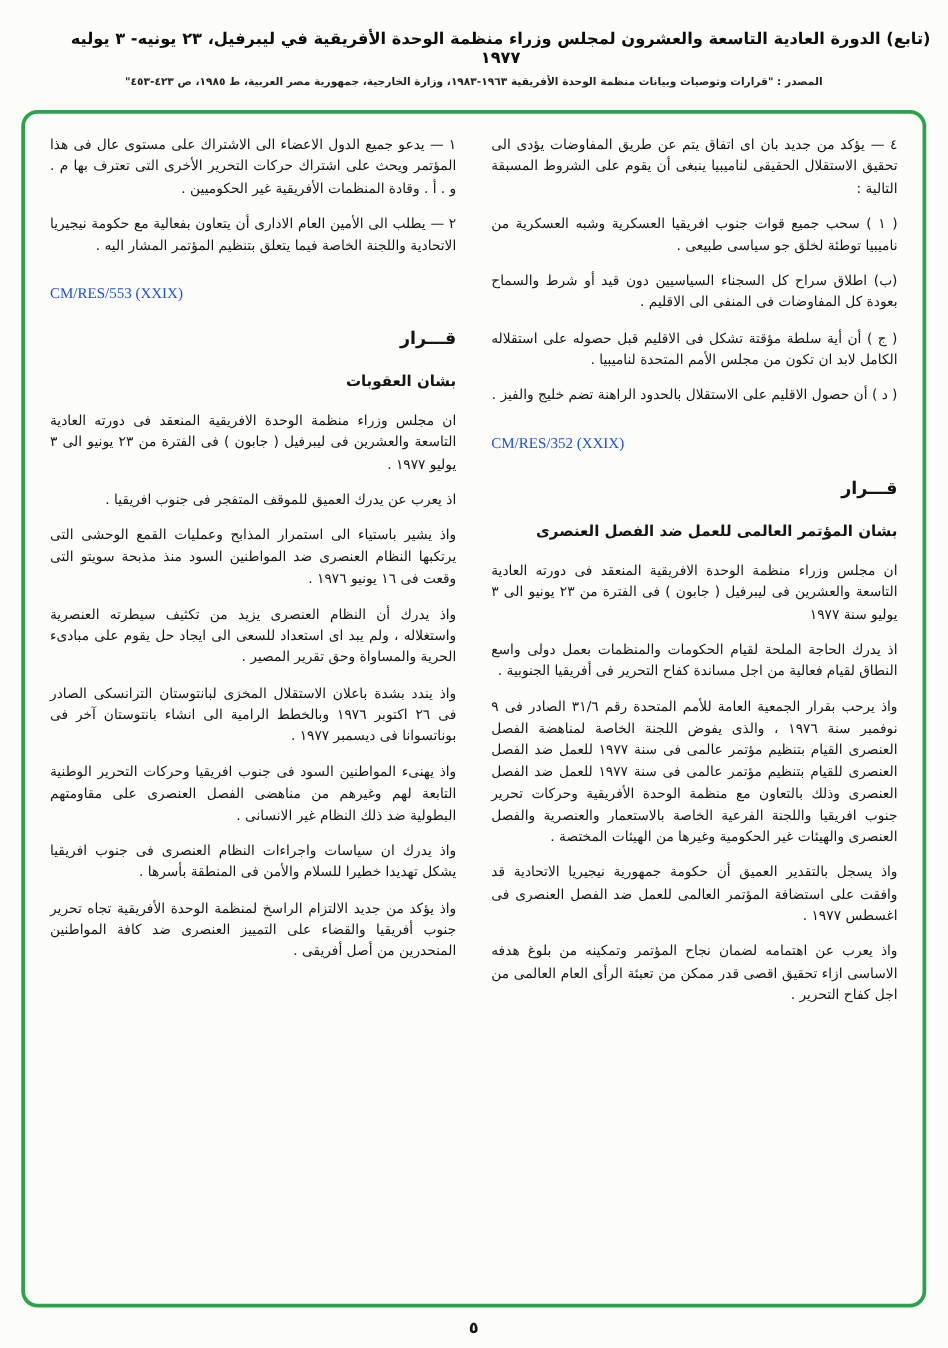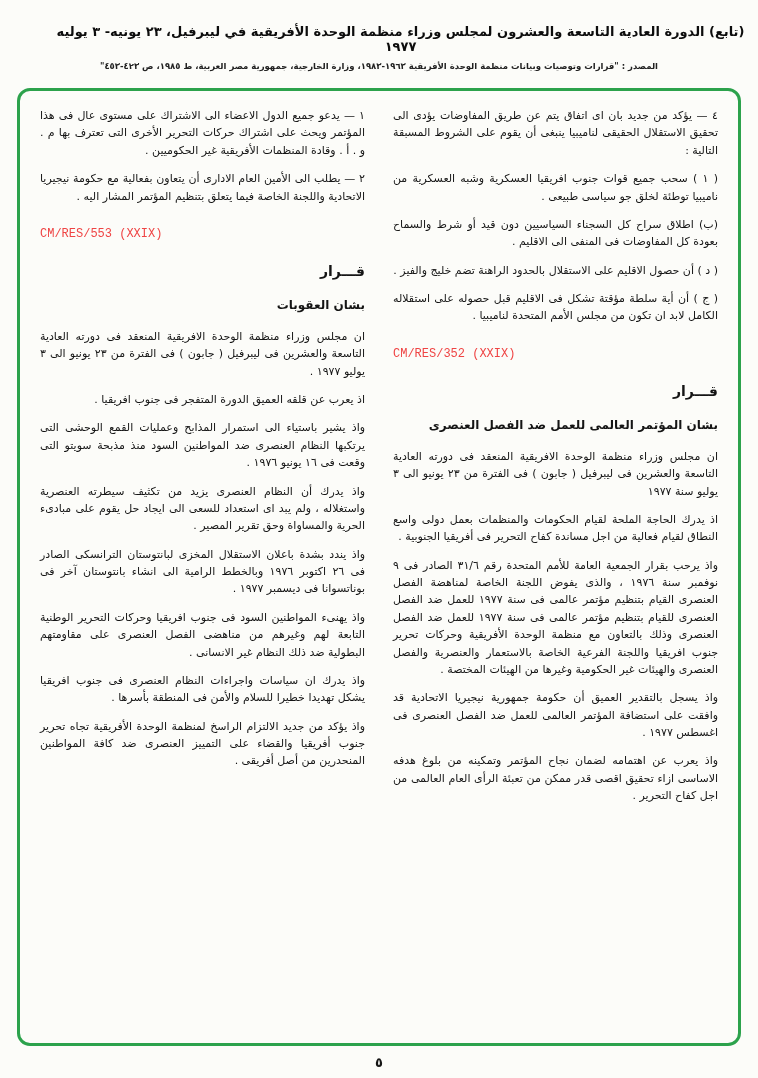--- a/index.html
+++ b/index.html
@@ -27,22 +27,22 @@
   }
   .col {
     flex:1 1 0; min-width:0;
     direction:rtl; text-align:justify;
     font-size:11px; line-height:1.58;
   }
   .para { margin:0 0 11px 0; }
   .lead { font-weight:normal; }
   .ref {
     direction:ltr; text-align:left;
-    font-family:Liberation Mono, monospace;
-    font-size:12px; margin:20px 0 16px 0; color:#ef4444;
+    font-family:Liberation Serif, serif;
+    font-size:12px; margin:20px 0 16px 0; color:#1d4ed8;
   }
   .title {
     text-align:right; font-size:14px; font-weight:bold;
     margin:4px 0 14px 0; letter-spacing:1px;
   }
   .subject {
     font-size:12px; font-weight:bold;
     margin:0 0 13px 0;
   }
   .pagenum {
@@ -59,40 +59,40 @@
     <div class="h1">(تابع) الدورة العادية التاسعة والعشرون لمجلس وزراء منظمة الوحدة الأفريقية في ليبرفيل، ٢٣ يونيه- ٣ يوليه ١٩٧٧</div>
     <div class="h2">المصدر : "قرارات وتوصيات وبيانات منظمة الوحدة الأفريقية ١٩٦٣-١٩٨٣، وزارة الخارجية، جمهورية مصر العربية، ط ١٩٨٥، ص ٤٢٣-٤٥٣"</div>
   </div>
 
   <div class="frame">
 
     <div class="col">
       <p class="para"><b class="lead">٤ — يؤكد من جديد</b> <span>بان اى اتفاق يتم عن طريق المفاوضات يؤدى الى تحقيق الاستقلال الحقيقى لناميبيا ينبغى أن يقوم على الشروط المسبقة التالية :</span></p>
       <p class="para"><b class="lead">( ١ )</b> <span>سحب جميع قوات جنوب افريقيا العسكرية وشبه العسكرية من ناميبيا توطئة لخلق جو سياسى طبيعى .</span></p>
       <p class="para"><b class="lead">(ب)</b> <span>اطلاق سراح كل السجناء السياسيين دون قيد أو شرط والسماح بعودة كل المفاوضات فى المنفى الى الاقليم .</span></p>
+      <p class="para"><b class="lead">( ج )</b> <span>أن أية سلطة مؤقتة تشكل فى الاقليم قبل حصوله على استقلاله الكامل لابد ان تكون من مجلس الأمم المتحدة لناميبيا .</span></p>
       <p class="para"><b class="lead">( د )</b> <span>أن حصول الاقليم على الاستقلال بالحدود الراهنة تضم خليج والفيز .</span></p>
-      <p class="para"><b class="lead">( ج )</b> <span>أن أية سلطة مؤقتة تشكل فى الاقليم قبل حصوله على استقلاله الكامل لابد ان تكون من مجلس الأمم المتحدة لناميبيا .</span></p>
       <p class="ref">CM/RES/352 (XXIX)</p>
       <h3 class="title">قـــرار</h3>
       <h4 class="subject">بشان المؤتمر العالمى للعمل ضد الفصل العنصرى</h4>
       <p class="para">ان مجلس وزراء منظمة الوحدة الافريقية المنعقد فى دورته العادية التاسعة والعشرين فى ليبرفيل ( جابون ) فى الفترة من ٢٣ يونيو الى ٣ يوليو سنة ١٩٧٧</p>
       <p class="para"><b class="lead">اذ يدرك</b> <span>الحاجة الملحة لقيام الحكومات والمنظمات بعمل دولى واسع النطاق لقيام فعالية من اجل مساندة كفاح التحرير فى أفريقيا الجنوبية .</span></p>
       <p class="para"><b class="lead">واذ يرحب</b> <span>بقرار الجمعية العامة للأمم المتحدة رقم ٣١/٦ الصادر فى ٩ نوفمبر سنة ١٩٧٦ ، والذى يفوض اللجنة الخاصة لمناهضة الفصل العنصرى القيام بتنظيم مؤتمر عالمى فى سنة ١٩٧٧ للعمل ضد الفصل العنصرى للقيام بتنظيم مؤتمر عالمى فى سنة ١٩٧٧ للعمل ضد الفصل العنصرى وذلك بالتعاون مع منظمة الوحدة الأفريقية وحركات تحرير جنوب افريقيا واللجنة الفرعية الخاصة بالاستعمار والعنصرية والفصل العنصرى والهيئات غير الحكومية وغيرها من الهيئات المختصة .</span></p>
       <p class="para"><b class="lead">واذ يسجل بالتقدير العميق</b> <span>أن حكومة جمهورية نيجيريا الاتحادية قد وافقت على استضافة المؤتمر العالمى للعمل ضد الفصل العنصرى فى اغسطس ١٩٧٧ .</span></p>
       <p class="para"><b class="lead">واذ يعرب عن اهتمامه</b> <span>لضمان نجاح المؤتمر وتمكينه من بلوغ هدفه الاساسى ازاء تحقيق اقصى قدر ممكن من تعبئة الرأى العام العالمى من اجل كفاح التحرير .</span></p>
     </div>
 
     <div class="col">
       <p class="para"><b class="lead">١ — يدعو</b> <span>جميع الدول الاعضاء الى الاشتراك على مستوى عال فى هذا المؤتمر ويحث على اشتراك حركات التحرير الأخرى التى تعترف بها م . و . أ . وقادة المنظمات الأفريقية غير الحكوميين .</span></p>
       <p class="para"><b class="lead">٢ — يطلب</b> <span>الى الأمين العام الادارى أن يتعاون بفعالية مع حكومة نيجيريا الاتحادية واللجنة الخاصة فيما يتعلق بتنظيم المؤتمر المشار اليه .</span></p>
       <p class="ref">CM/RES/553 (XXIX)</p>
       <h3 class="title">قـــرار</h3>
       <h4 class="subject">بشان العقوبات</h4>
       <p class="para">ان مجلس وزراء منظمة الوحدة الافريقية المنعقد فى دورته العادية التاسعة والعشرين فى ليبرفيل ( جابون ) فى الفترة من ٢٣ يونيو الى ٣ يوليو ١٩٧٧ .</p>
-      <p class="para"><b class="lead">اذ يعرب عن قلقه</b> <span>العميق الدورة المتفجر فى جنوب افريقيا .</span></p>
+      <p class="para"><b class="lead">اذ يعرب عن يدرك</b> <span>العميق للموقف المتفجر فى جنوب افريقيا .</span></p>
       <p class="para"><b class="lead">واذ يشير باستياء</b> <span>الى استمرار المذابح وعمليات القمع الوحشى التى يرتكبها النظام العنصرى ضد المواطنين السود منذ مذبحة سويتو التى وقعت فى ١٦ يونيو ١٩٧٦ .</span></p>
       <p class="para"><b class="lead">واذ يدرك</b> <span>أن النظام العنصرى يزيد من تكثيف سيطرته العنصرية واستغلاله ، ولم يبد اى استعداد للسعى الى ايجاد حل يقوم على مبادىء الحرية والمساواة وحق تقرير المصير .</span></p>
       <p class="para"><b class="lead">واذ يندد بشدة</b> <span>باعلان الاستقلال المخزى لبانتوستان الترانسكى الصادر فى ٢٦ اكتوبر ١٩٧٦ وبالخطط الرامية الى انشاء بانتوستان آخر فى بوناتسوانا فى ديسمبر ١٩٧٧ .</span></p>
       <p class="para"><b class="lead">واذ يهنىء</b> <span>المواطنين السود فى جنوب افريقيا وحركات التحرير الوطنية التابعة لهم وغيرهم من مناهضى الفصل العنصرى على مقاومتهم البطولية ضد ذلك النظام غير الانسانى .</span></p>
       <p class="para"><b class="lead">واذ يدرك</b> <span>ان سياسات واجراءات النظام العنصرى فى جنوب افريقيا يشكل تهديدا خطيرا للسلام والأمن فى المنطقة بأسرها .</span></p>
       <p class="para"><b class="lead">واذ يؤكد من جديد</b> <span>الالتزام الراسخ لمنظمة الوحدة الأفريقية تجاه تحرير جنوب أفريقيا والقضاء على التمييز العنصرى ضد كافة المواطنين المنحدرين من أصل أفريقى .</span></p>
     </div>
 
   </div>
 

